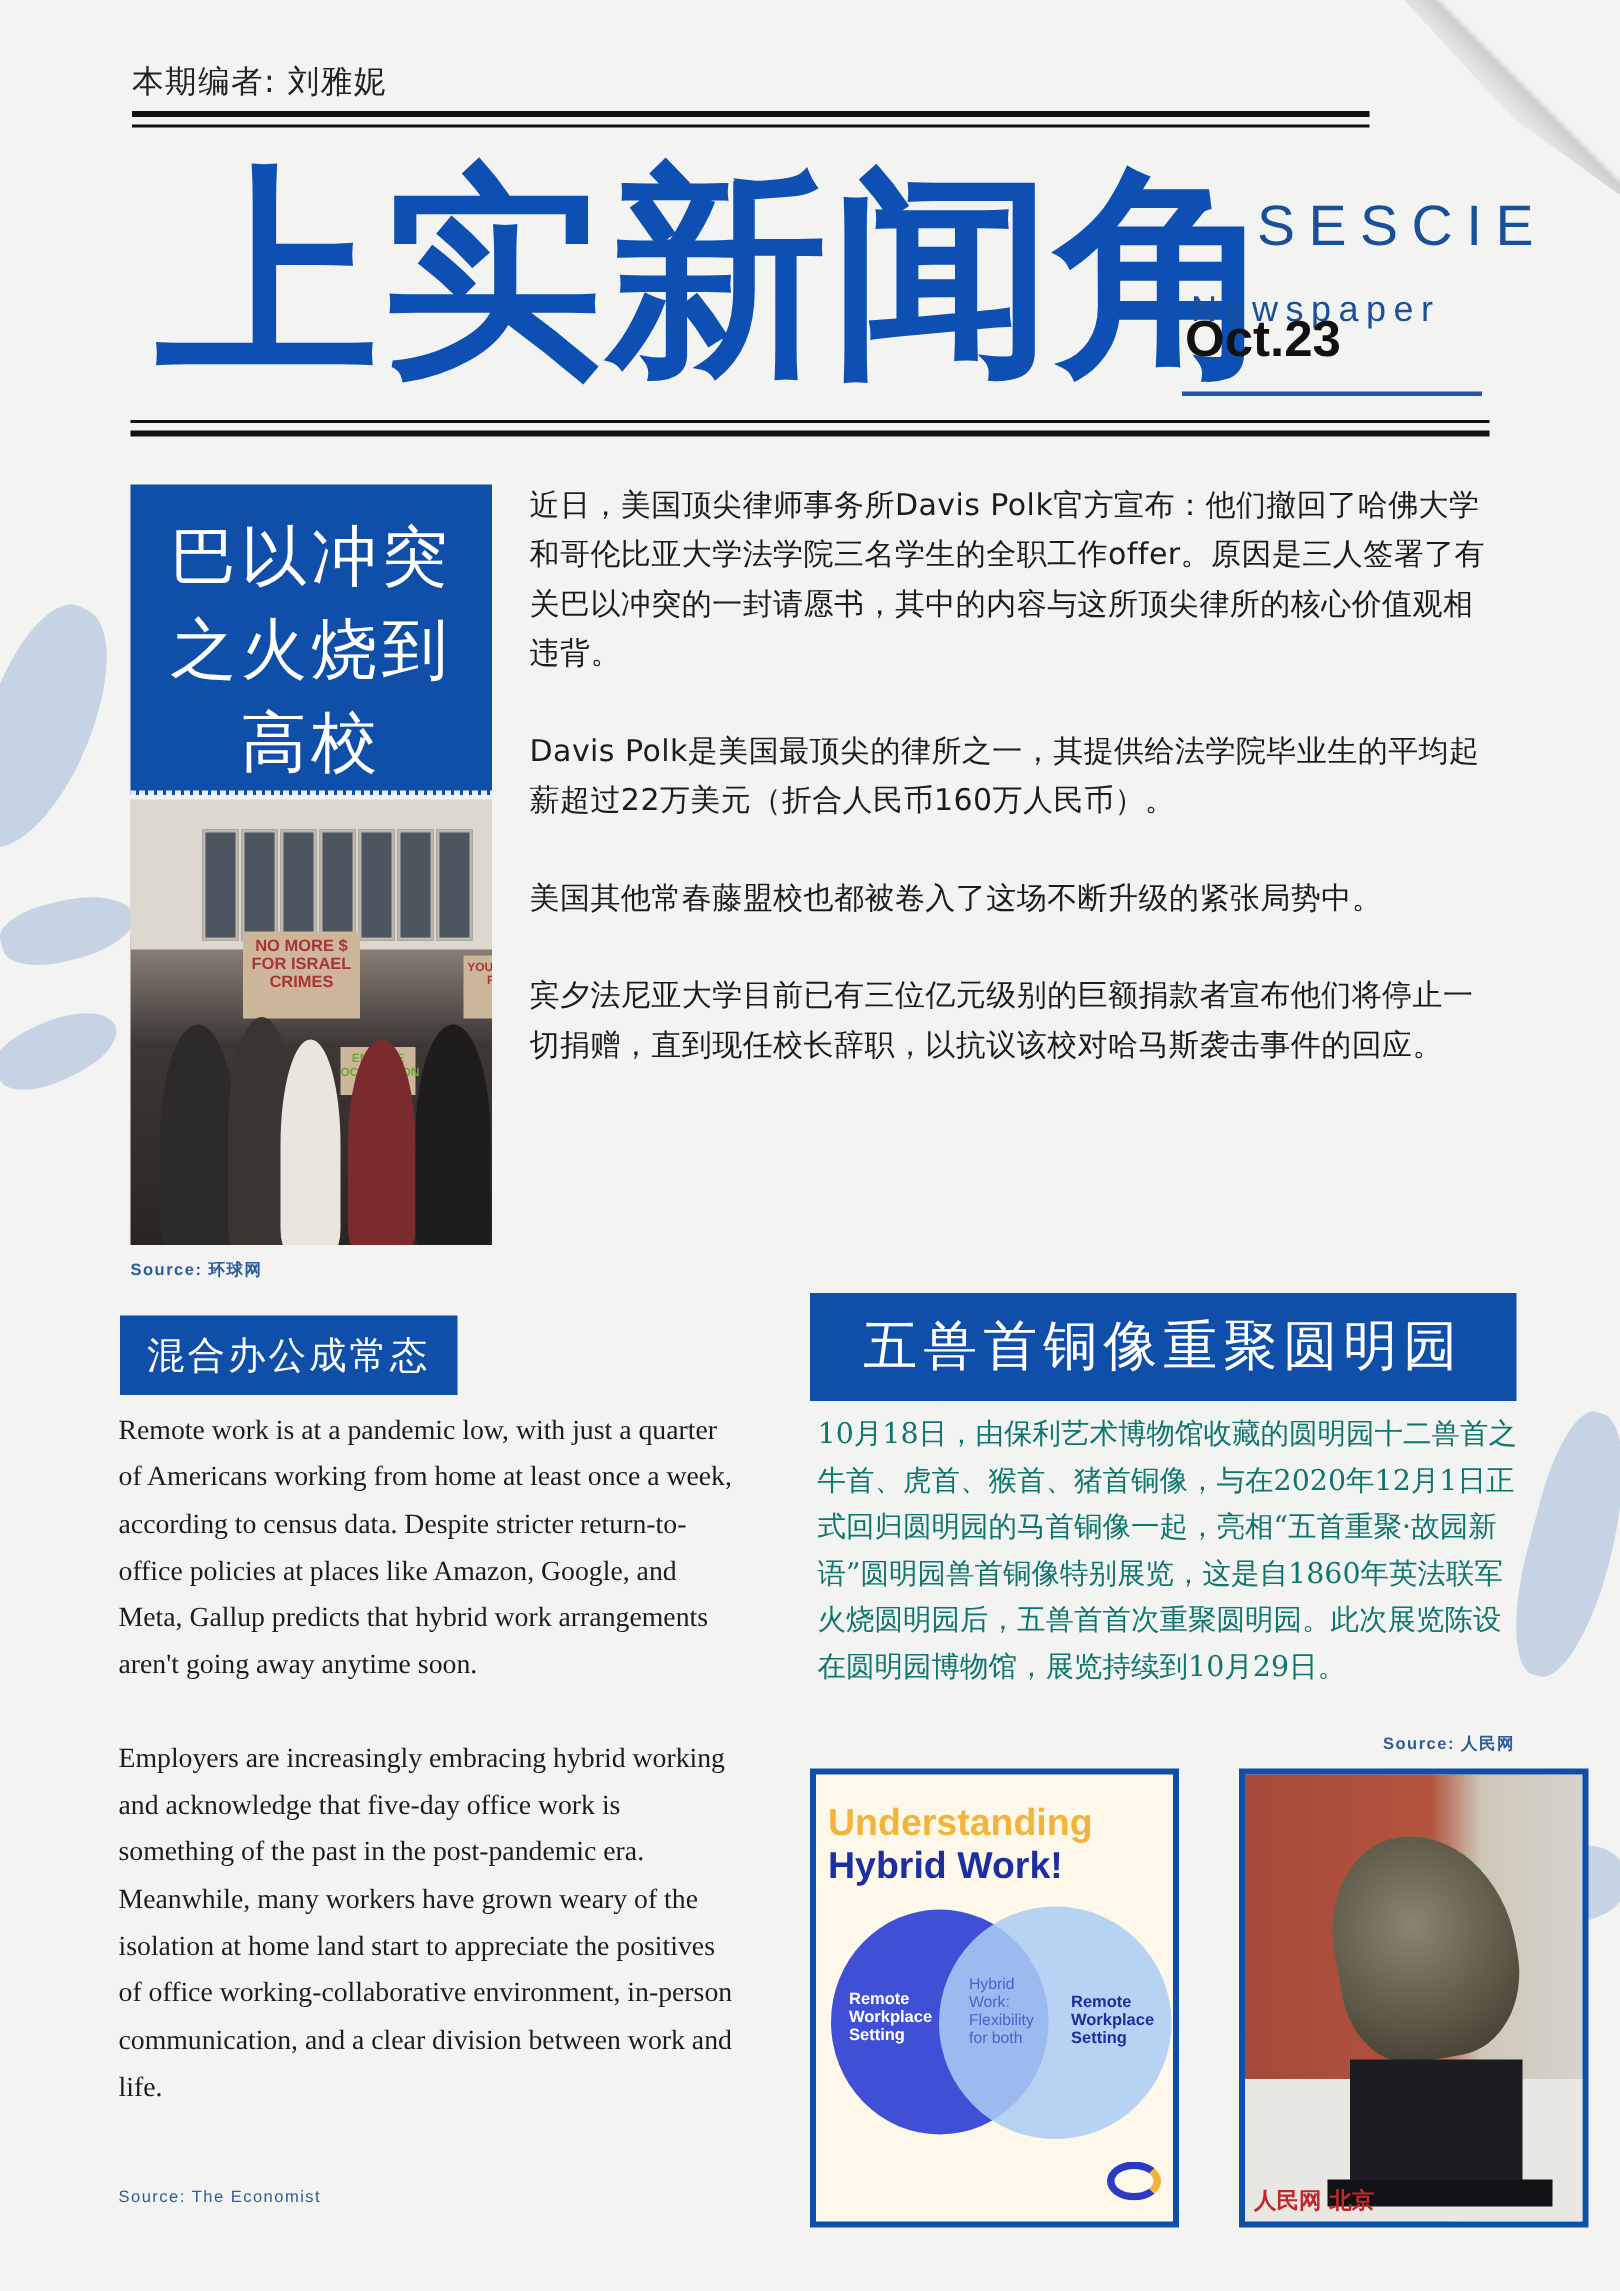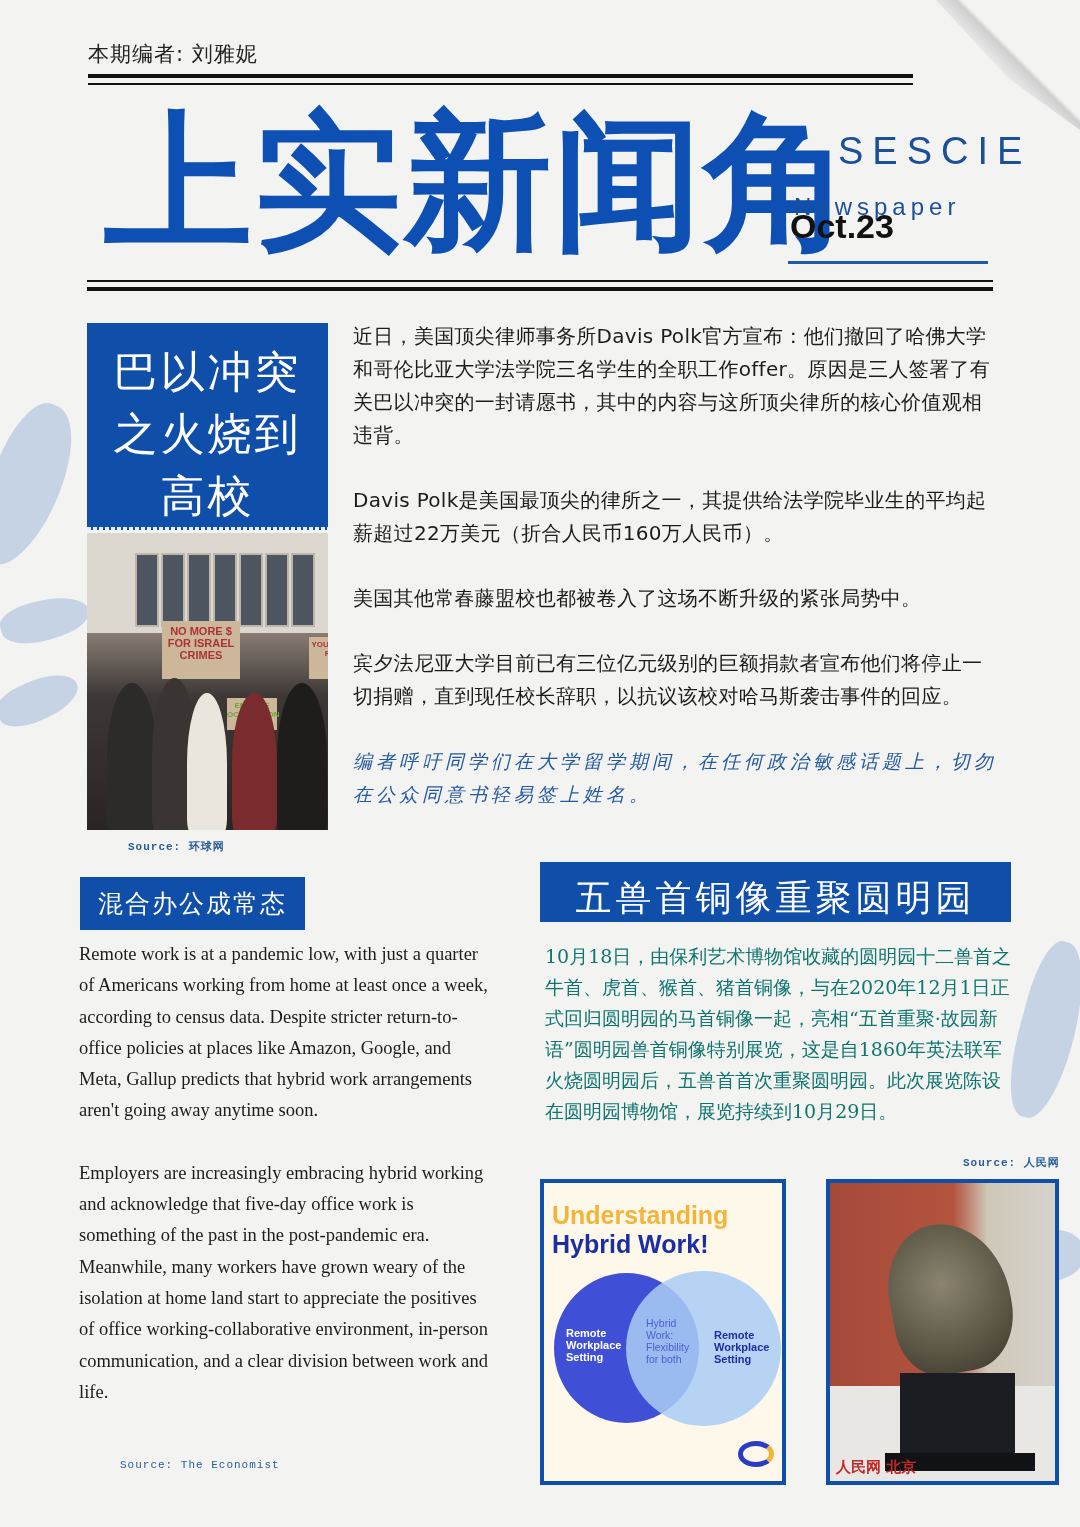--- a/index.html
+++ b/index.html
@@ -48,29 +48,29 @@
 
   .protest-photo {
     left: 87px; top: 533px; width: 241px; height: 297px; overflow: hidden;
     background: linear-gradient(#d9d6cf 0%, #cfcac0 30%, #8a7f76 33%, #3d3836 55%, #2a2523 100%);
   }
   .building { position: absolute; left: 0; top: 0; width: 100%; height: 100px; background: #dcd8cf; }
   .window { position: absolute; top: 20px; width: 20px; height: 70px; background: #4d5560; border: 2px solid #bdb6aa; }
   .sign { position: absolute; background: #cdb79b; color: #a33; font-size: 11px; text-align: center; font-weight: bold; font-family: "Liberation Sans", sans-serif; line-height: 1.1; padding-top: 4px; box-sizing: border-box; }
   .person { position: absolute; border-radius: 50% 50% 10% 10%; }
 
-  .src-small { font-size: 11px; color: #2a5d9a; letter-spacing: 1px; font-family: Liberation Mono, monospace; font-weight: bold; margin-left: 41px; }
+  .src-small { font-size: 11px; color: #2a5d9a; letter-spacing: 1px; font-family: Liberation Sans, sans-serif; font-weight: bold; }
 
   .article { left: 353px; width: 645px; font-size: 20px; line-height: 33px; color: #1c1c1c; letter-spacing: 0.3px; }
   .article p { margin: 0 0 32px 0; }
   .editor-note { color: #24599e; font-family: "DejaVu Serif", serif; letter-spacing: 4px; font-style: italic; }
 
   .sub-box { background: #0f4ea9; color: #fff; position: absolute; text-align: center; }
   .sub-left { left: 80px; top: 877px; width: 225px; height: 53px; font-size: 25px; line-height: 53px; letter-spacing: 2px; }
-  .sub-right { left: 540px; top: 862px; width: 471px; height: 60px; font-size: 36px; line-height: 72px; letter-spacing: 4px; }
+  .sub-right { left: 540px; top: 862px; width: 471px; height: 72px; font-size: 36px; line-height: 72px; letter-spacing: 4px; }
 
   .eng { left: 79px; top: 939px; width: 410px; font-family: "Liberation Serif", serif; font-size: 18.5px; line-height: 31.3px; color: #1c1c1c; }
   .eng p { margin: 0 0 31px 0; }
 
   .cn2 { left: 545px; top: 941px; width: 470px; font-family: "DejaVu Serif", serif; font-size: 19px; line-height: 31px; color: #0f766e; }
 
   .hybrid-img {
     left: 540px; top: 1179px; width: 246px; height: 306px; box-sizing: border-box;
     border: 4px solid #0f4ea9; background: #fdf8ea; overflow: hidden;
   }
@@ -133,21 +133,20 @@
   <div class="person" style="left:190px;top:150px;width:50px;height:150px;background:#1f1c1c;"></div>
 </div>
 
 <div class="abs src-small" style="left:87px;top:839px;">Source: 环球网</div>
 
 <div class="abs article" style="top:320px;">
   <p>近日，美国顶尖律师事务所Davis Polk官方宣布：他们撤回了哈佛大学和哥伦比亚大学法学院三名学生的全职工作offer。原因是三人签署了有关巴以冲突的一封请愿书，其中的内容与这所顶尖律所的核心价值观相违背。</p>
   <p>Davis Polk是美国最顶尖的律所之一，其提供给法学院毕业生的平均起薪超过22万美元（折合人民币160万人民币）。</p>
   <p>美国其他常春藤盟校也都被卷入了这场不断升级的紧张局势中。</p>
   <p>宾夕法尼亚大学目前已有三位亿元级别的巨额捐款者宣布他们将停止一切捐赠，直到现任校长辞职，以抗议该校对哈马斯袭击事件的回应。</p>
-  <p class="editor-note" style="font-size:19px;">编者呼吁同学们在大学留学期间，在任何政治敏感话题上，切勿在公众同意书轻易签上姓名。</p>
 </div>
 
 <div class="sub-box sub-left">混合办公成常态</div>
 <div class="abs eng">
   <p>Remote work is at a pandemic low, with just a quarter of Americans working from home at least once a week, according to census data. Despite stricter return-to-office policies at places like Amazon, Google, and Meta, Gallup predicts that hybrid work arrangements aren't going away anytime soon.</p>
   <p>Employers are increasingly embracing hybrid working and acknowledge that five-day office work is something of the past in the post-pandemic era. Meanwhile, many workers have grown weary of the isolation at home land start to appreciate the positives of office working-collaborative environment, in-person communication, and a clear division between work and life.</p>
 </div>
 <div class="abs src-small" style="left:79px;top:1459px;font-weight:normal;">Source: The Economist</div>
 
 <div class="sub-box sub-right">五兽首铜像重聚圆明园</div>

